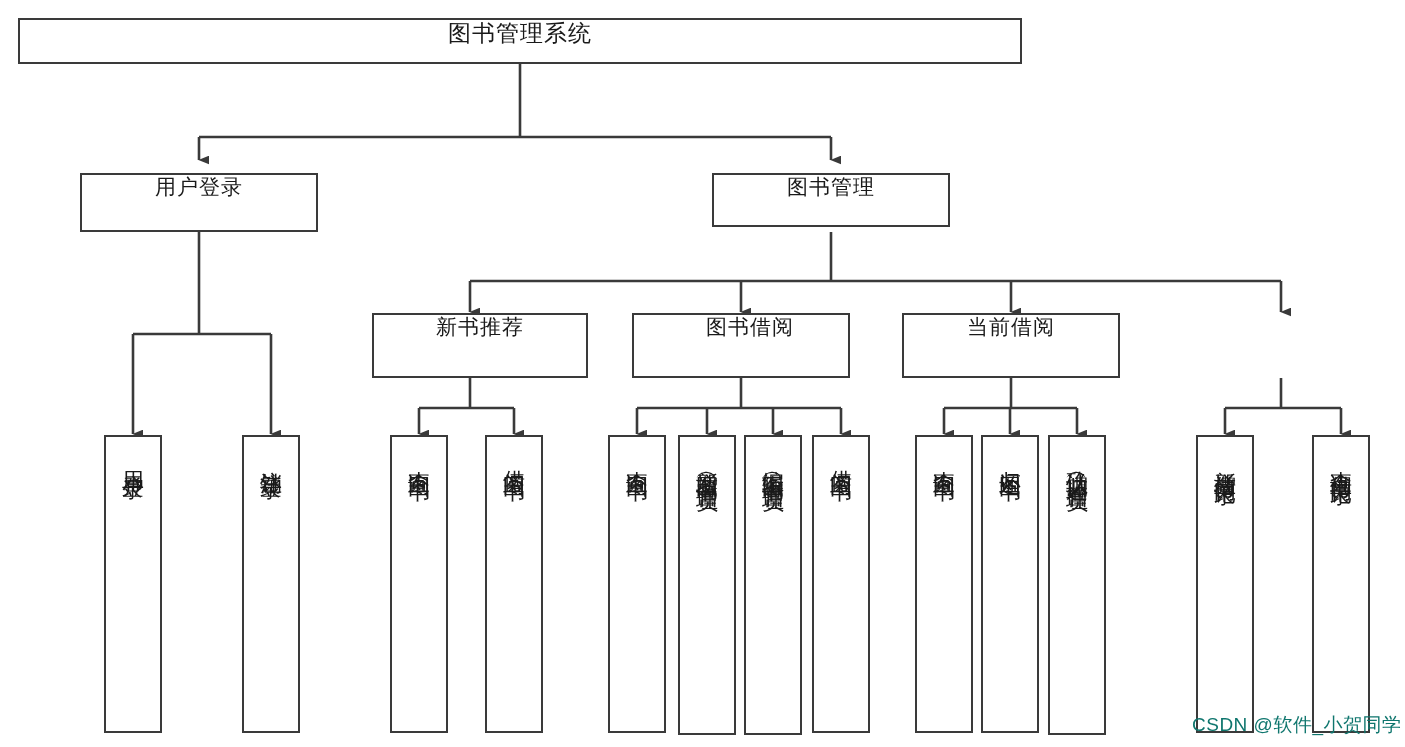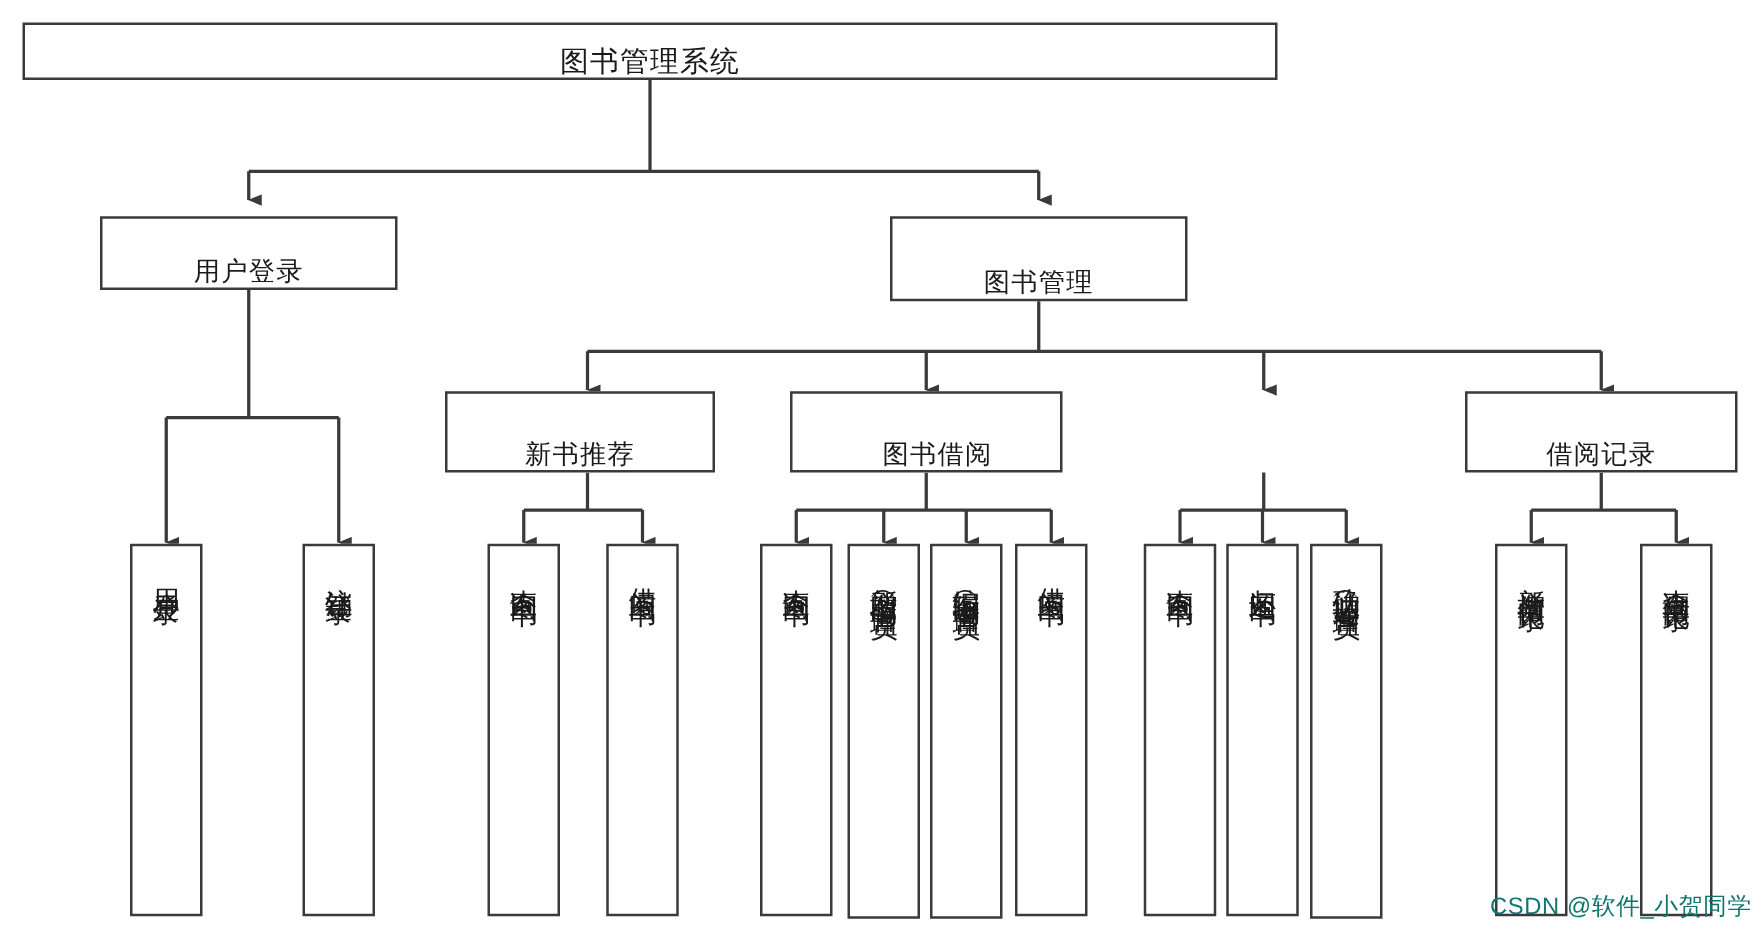--- a/index.html
+++ b/index.html
@@ -10,21 +10,21 @@
   }
   #diagram-root{position:relative;width:1405px;height:747px;background:#ffffff;}
   svg.diagram-canvas{position:absolute;left:0;top:0;width:1405px;height:747px;}
 
   .node-box{
     position:absolute;
     box-sizing:border-box;
     background:#ffffff;
     border:2.5px solid #3a3a3a;
     display:flex;
-    align-items:flex-end;
+    align-items:flex-start;
     justify-content:center;
   }
   .node-label{
     color:#1a1a1a;
     font-size:21px;
     line-height:1.15;
     letter-spacing:1px;
     white-space:nowrap;
     user-select:none;
   }
@@ -107,36 +107,36 @@
   </svg>
 
   <div class="node-box node-root" style="left:18px;top:18px;width:1004px;height:46px;">
     <span class="node-label">图书管理系统</span>
   </div>
 
   <div class="node-box" style="left:80px;top:173px;width:238px;height:59px;">
     <span class="node-label">用户登录</span>
   </div>
 
-  <div class="node-box" style="left:712px;top:173px;width:238px;height:68px;">
+  <div class="node-box" style="left:712px;top:173px;width:238px;height:54px;">
     <span class="node-label">图书管理</span>
   </div>
 
-  <div class="node-box" style="left:356px;top:313px;width:216px;height:65px;">
+  <div class="node-box" style="left:372px;top:313px;width:216px;height:65px;">
     <span class="node-label">新书推荐</span>
   </div>
 
   <div class="node-box" style="left:632px;top:313px;width:218px;height:65px;padding-left:18px;">
     <span class="node-label">图书借阅</span>
   </div>
 
+  <div class="node-box" style="left:902px;top:313px;width:218px;height:65px;">
+    <span class="node-label">当前借阅</span>
+  </div>
 
-  <div class="node-box" style="left:1172px;top:313px;width:218px;height:65px;">
-    <span class="node-label">借阅记录</span>
-  </div>
 
   <div class="node-box node-leaf" style="left:104px;top:435px;width:58px;height:298px;">
     <span class="node-label">用户登录</span>
   </div>
   <div class="node-box node-leaf" style="left:242px;top:435px;width:58px;height:298px;">
     <span class="node-label">注销登录</span>
   </div>
 
   <div class="node-box node-leaf" style="left:390px;top:435px;width:58px;height:298px;">
     <span class="node-label">查询图书</span>

